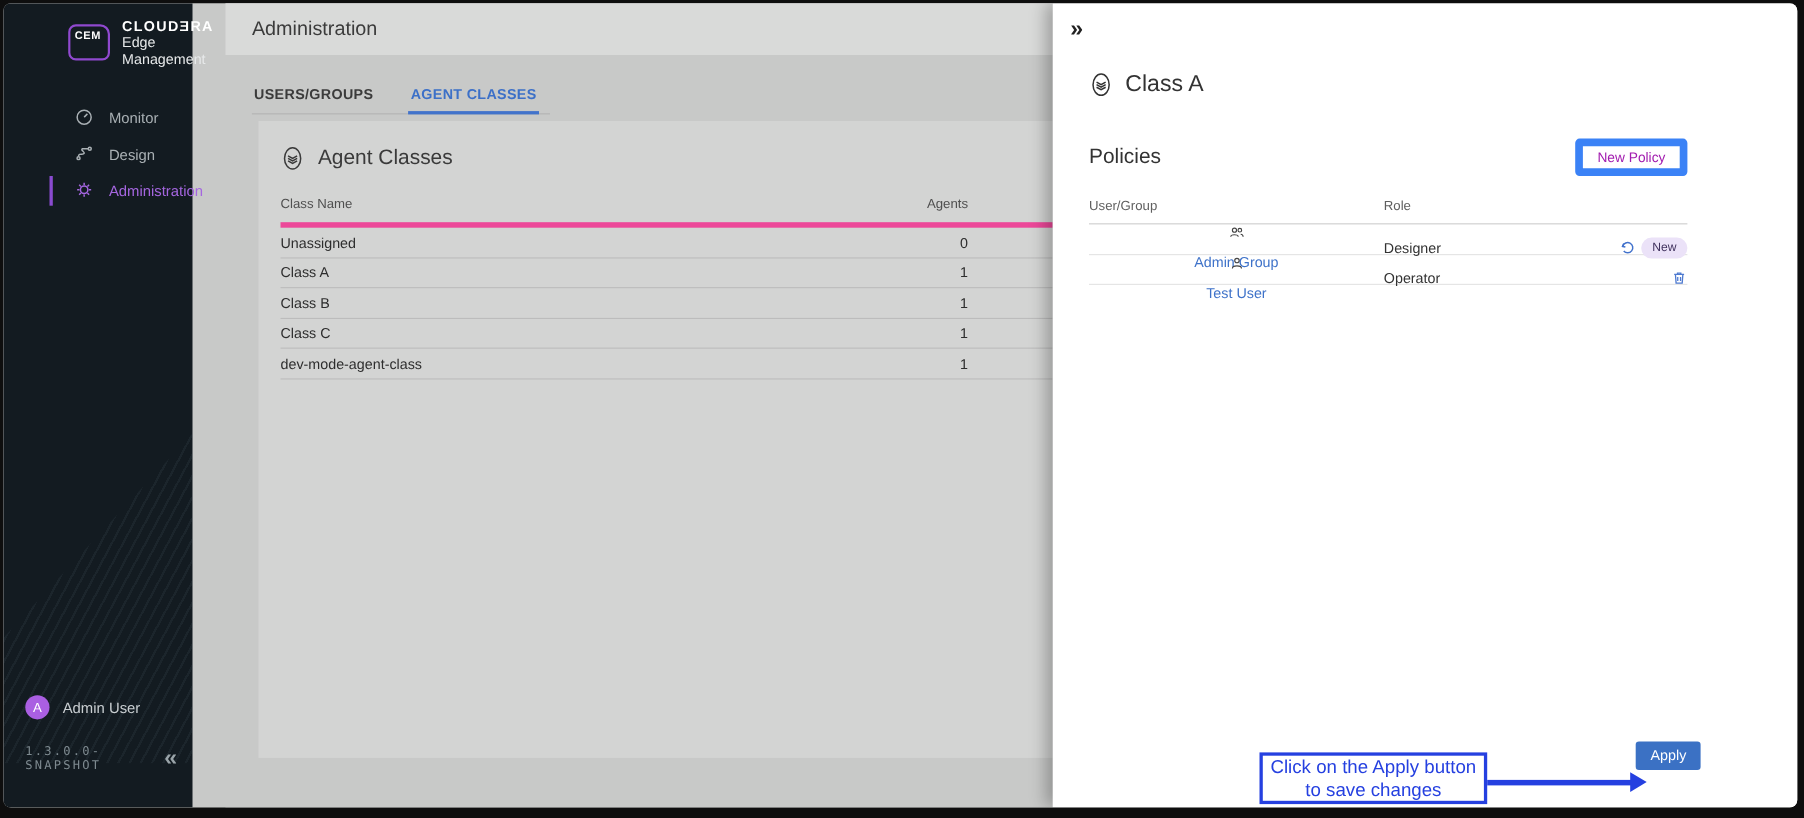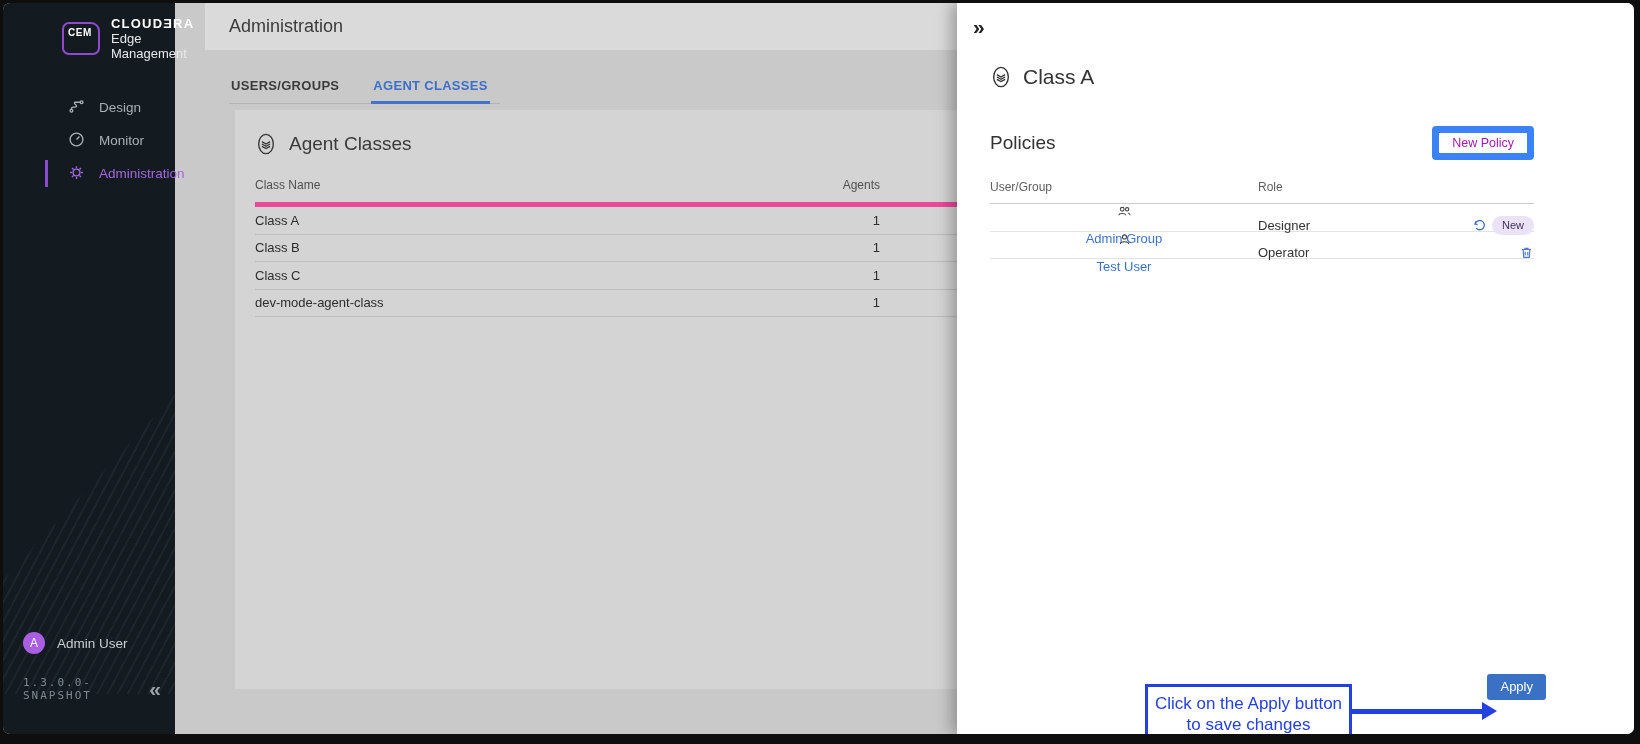--- a/index.html
+++ b/index.html
@@ -62,21 +62,21 @@
   .p-name { display:flex; align-items:center; gap:9px;flex-direction:column; }
   .p-name svg { width:15px; height:15px; stroke:#444; fill:none; stroke-width:1.4; }
   .p-link { color:#3e72c9; cursor:pointer; }
   .p-actions { display:flex; align-items:center; justify-content:flex-end; gap:5px; }
   .icon-btn { cursor:pointer; display:flex; align-items:center; }
   .icon-btn svg { width:15px; height:15px; }
   .badge-new { background:#ebe2f8; color:#42335f; font-size:11px; padding:3px 10px 4px; border-radius:10px; }
   .apply-btn { position:absolute; right:88px; bottom:34px; background:#3b71c4; border:none; color:#fff; font-size:13px; padding:5px 13px 6px; border-radius:3px; cursor:pointer; font-family:"Liberation Sans", sans-serif; }
 
   
-  .annotation-box { position:absolute; left:1142px; top:681px; width:207px; height:59px; background:#fff; border:3px solid #2540e0;
+  .annotation-box { position:absolute; left:1142px; top:681px; width:207px; height:47px; background:#fff; border:3px solid #2540e0;
       color:#2540e0; font-size:17px; line-height:21px; display:flex; flex-direction:column; align-items:center; justify-content:center; z-index:10; }
   .arrow-line { position:absolute; left:1349px; top:706px; width:132px; height:5px; background:#2540e0; z-index:10; }
   .arrow-head { position:absolute; left:1479px; top:699px; width:0; height:0; border-left:15px solid #2540e0; border-top:9.5px solid transparent; border-bottom:9.5px solid transparent; z-index:10; }
 </style>
 </head>
 <body>
 
 <div class="app">
 
   <div class="sidebar">
@@ -87,35 +87,35 @@
         </div>
       <div class="brand-text">
         <div class="brand-line1">CLOUDƎRA</div>
         <div class="brand-line2">Edge Management</div>
       </div>
     </div>
     <div class="nav">
       <div class="nav-item">
         <span>
           <svg viewBox="0 0 20 20">
+              <circle cx="10" cy="10" r="7.5"></circle>
+              <path d="M10 10 L13.5 6.5"></path>
+            </svg>
+        </span>
+        <span>Monitor</span>
+      </div>
+      <div class="nav-item">
+        <span>
+          <svg viewBox="0 0 20 20">
               <path d="M4 13 C4 9, 9 12, 10 10 C11 8, 6 7, 8 5 L15 5"></path>
               <circle cx="4" cy="15" r="1.6"></circle>
               <circle cx="16" cy="5" r="1.6"></circle>
             </svg>
         </span>
         <span>Design</span>
-      </div>
-      <div class="nav-item">
-        <span>
-          <svg viewBox="0 0 20 20">
-              <circle cx="10" cy="10" r="7.5"></circle>
-              <path d="M10 10 L13.5 6.5"></path>
-            </svg>
-        </span>
-        <span>Monitor</span>
       </div>
       <div class="nav-item active">
         <span>
           <svg viewBox="0 0 20 20">
               <circle cx="10" cy="10" r="4"></circle>
               <path d="M10 2.5 V5 M10 15 V17.5 M2.5 10 H5 M15 10 H17.5 M4.7 4.7 L6.5 6.5 M13.5 13.5 L15.3 15.3 M15.3 4.7 L13.5 6.5 M6.5 13.5 L4.7 15.3"></path>
             </svg>
         </span>
         <span>Administration</span>
       </div>
@@ -148,20 +148,25 @@
               <path d="M7.5 14.5 L12 17 L16.5 14.5"></path>
             </svg>
         </span>
         <span class="card-title">Agent Classes</span>
       </div>
       <div class="table">
         <div class="t-head">
           <div>Class Name</div>
           <div class="col-agents">Agents</div>
           <div></div>
+        </div>
+        <div class="t-row">
+          <div>Unassigned</div>
+          <div class="col-agents">0</div>
+            <div></div>
         </div>
         <div class="t-row">
           <div>Class A</div>
           <div class="col-agents">1</div>
             <div></div>
         </div>
         <div class="t-row">
           <div>Class B</div>
           <div class="col-agents">1</div>
             <div></div>

